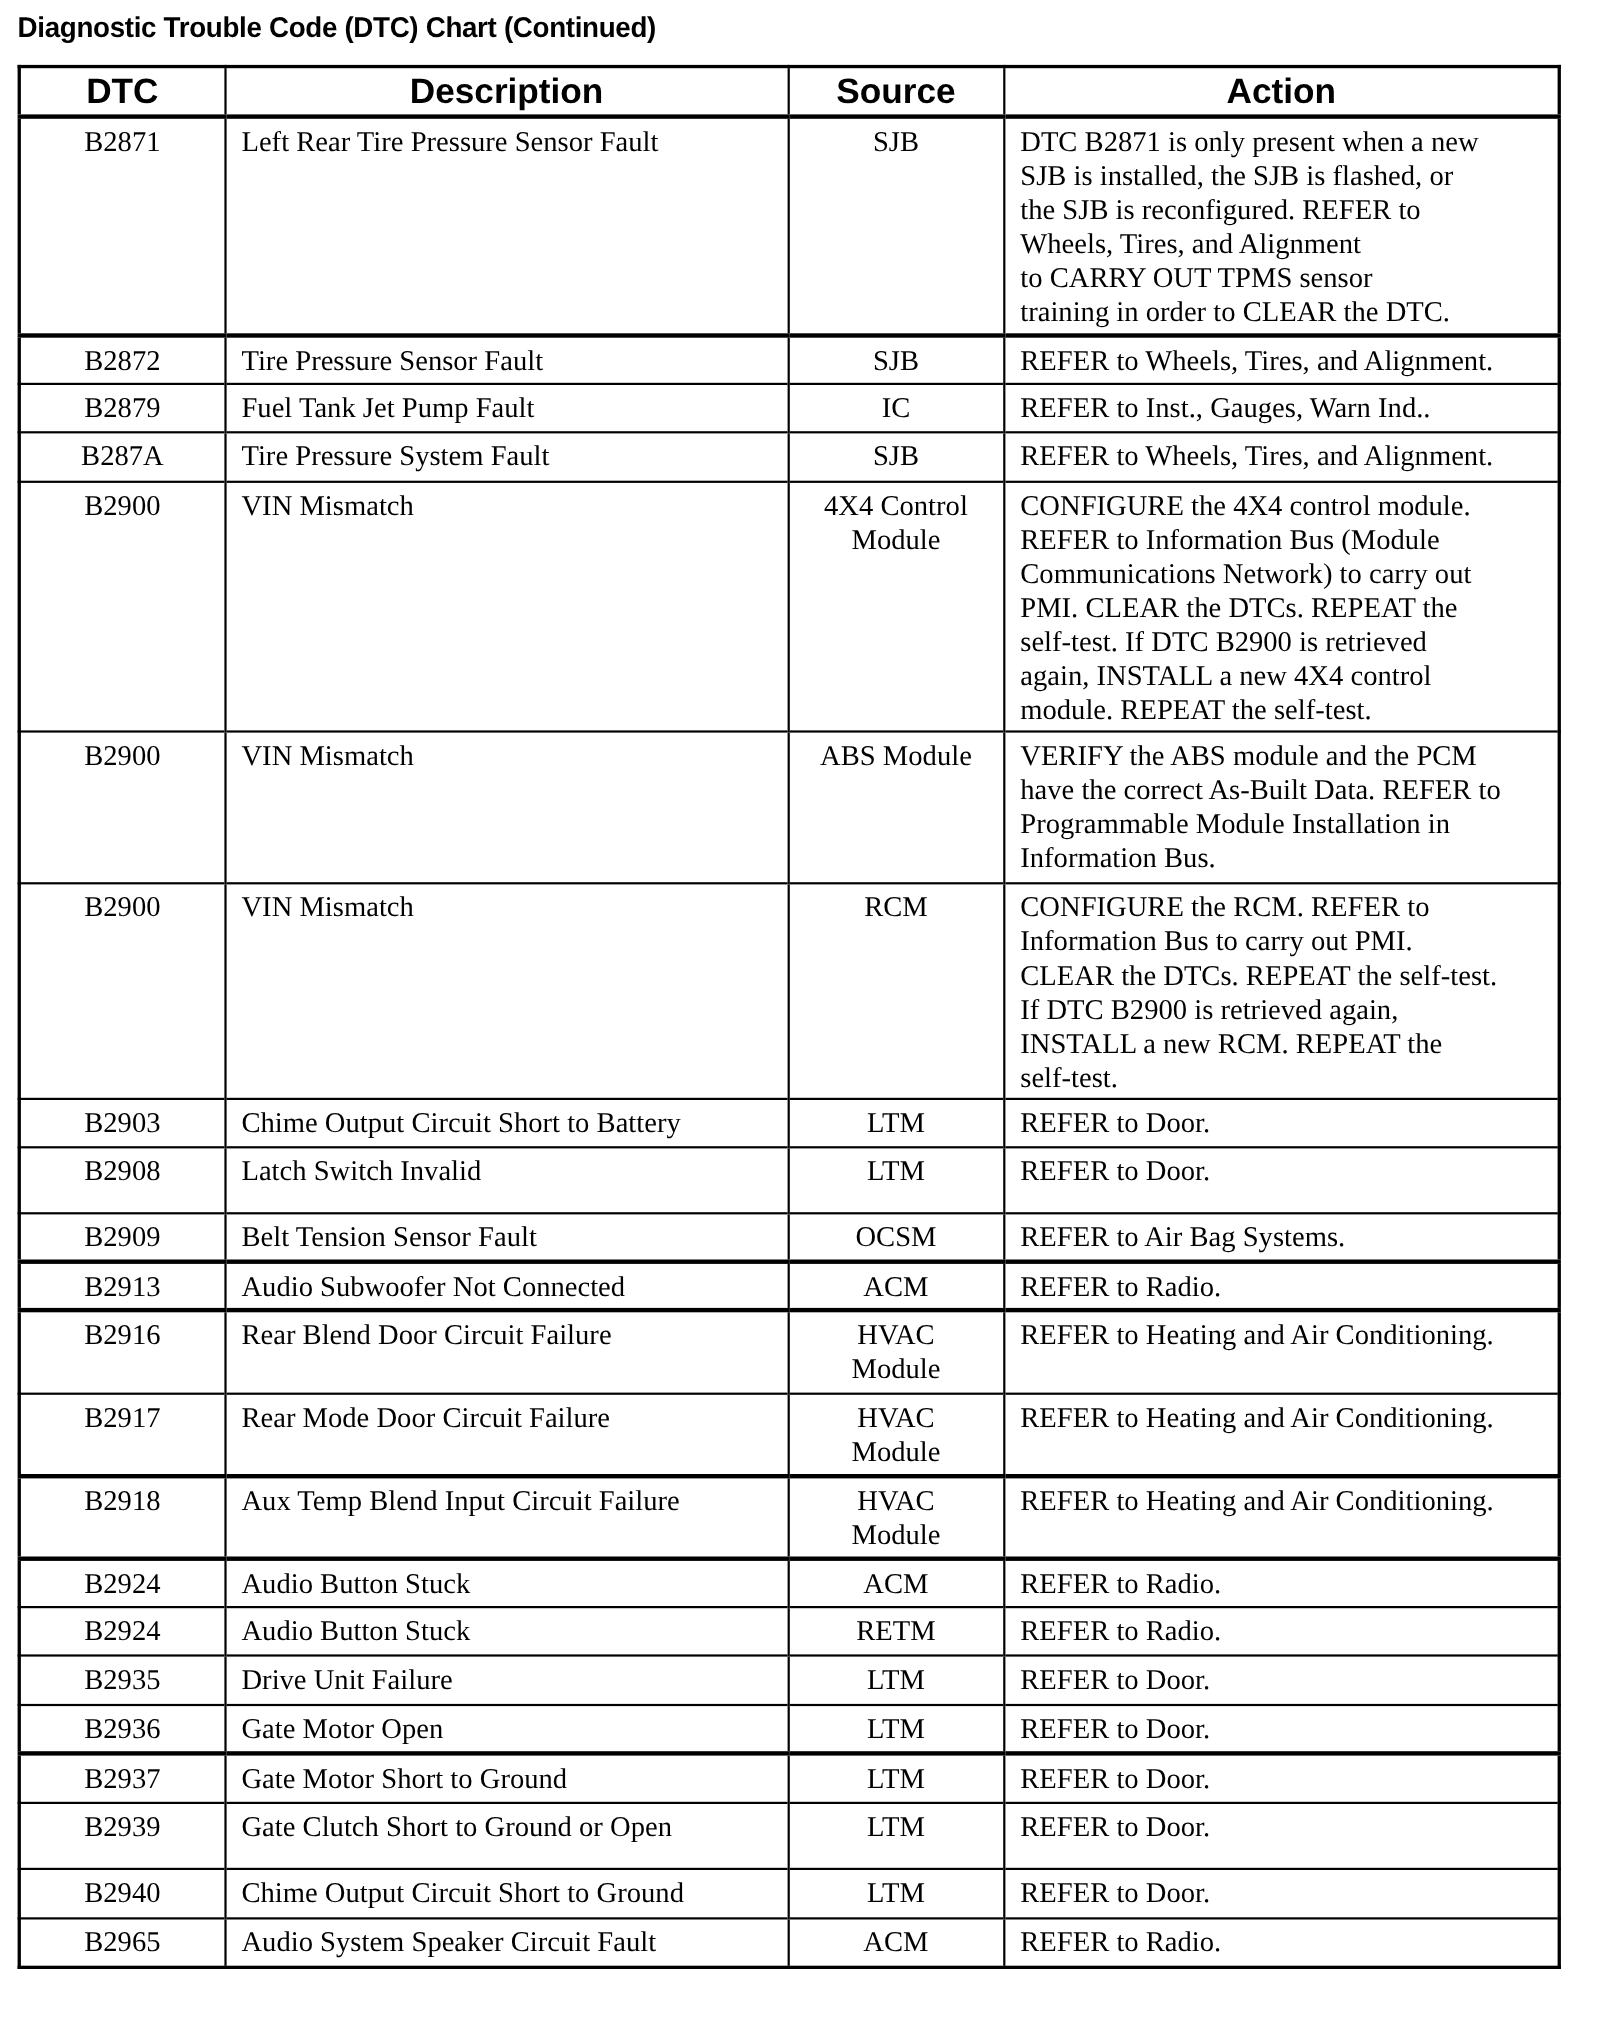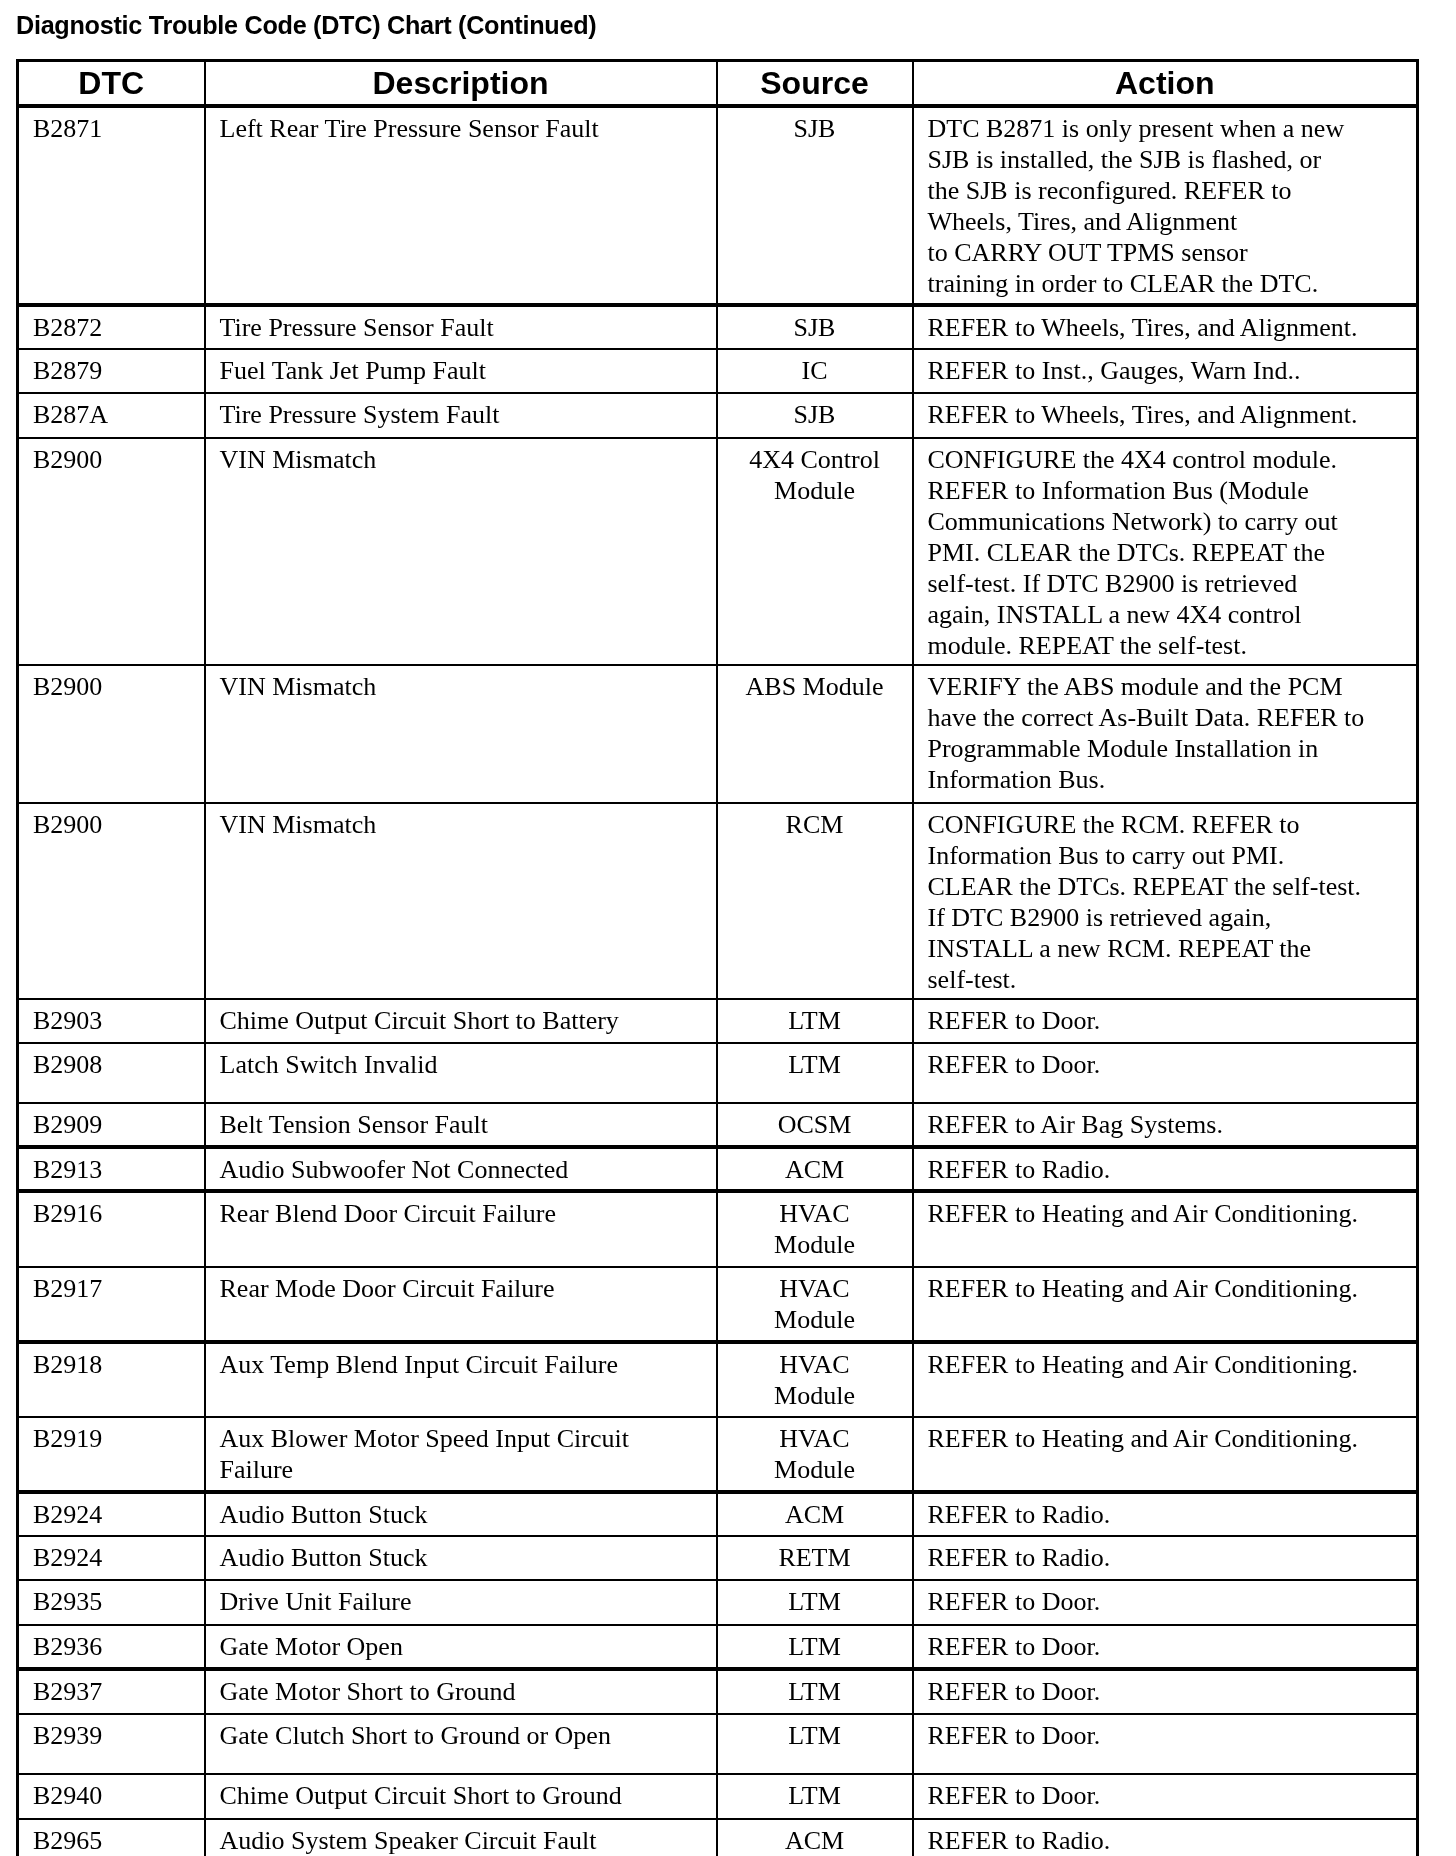--- a/index.html
+++ b/index.html
@@ -22,21 +22,21 @@
     font-family: "Liberation Sans", sans-serif; font-weight: bold; font-size: 32px;
     height: 42px; border: 2px solid #000; border-bottom: 3px solid #000; padding: 0;
     text-align: center; vertical-align: middle;
   }
   table.dtc td {
     font-family: "Liberation Serif", serif; font-size: 26px; line-height: 31px;
     border-left: 2px solid #000; border-right: 2px solid #000; border-top: 2px solid #000;
     vertical-align: top; padding: 5px 14px 0 14px; box-sizing: border-box;
   }
   table.dtc tr.thick td { border-top: 4px solid #000; }
-  td.code { padding-left: 4px; padding-right: 4px; }
+  td.code { text-align: center; padding-left: 4px; padding-right: 4px; }
   td.src { text-align: center; padding-left: 4px; padding-right: 4px; white-space: pre-line; }
   td.desc { padding-left: 16px; }
   td.act { padding-left: 16px; padding-right: 10px; white-space: pre-line; margin-left: 29px; }
 </style>
 </head>
 <body>
 
 <div class="title">Diagnostic Trouble Code (DTC) Chart (Continued)</div>
 
 <table class="dtc">
@@ -155,27 +155,20 @@
 Module</td>
       <td class="act">REFER to Heating and Air Conditioning.</td>
     </tr>
     <tr class="thick" style="height:75px">
       <td class="code">B2918</td>
       <td class="desc">Aux Temp Blend Input Circuit Failure</td>
       <td class="src">HVAC
 Module</td>
       <td class="act">REFER to Heating and Air Conditioning.</td>
     </tr>
-    <tr style="height:75px">
-      <td class="code">B2919</td>
-      <td class="desc">Aux Blower Motor Speed Input Circuit Failure</td>
-      <td class="src">HVAC
-Module</td>
-      <td class="act">REFER to Heating and Air Conditioning.</td>
-    </tr>
     <tr class="thick" style="height:44px">
       <td class="code">B2924</td>
       <td class="desc">Audio Button Stuck</td>
       <td class="src">ACM</td>
       <td class="act">REFER to Radio.</td>
     </tr>
     <tr style="height:44px">
       <td class="code">B2924</td>
       <td class="desc">Audio Button Stuck</td>
       <td class="src">RETM</td>

